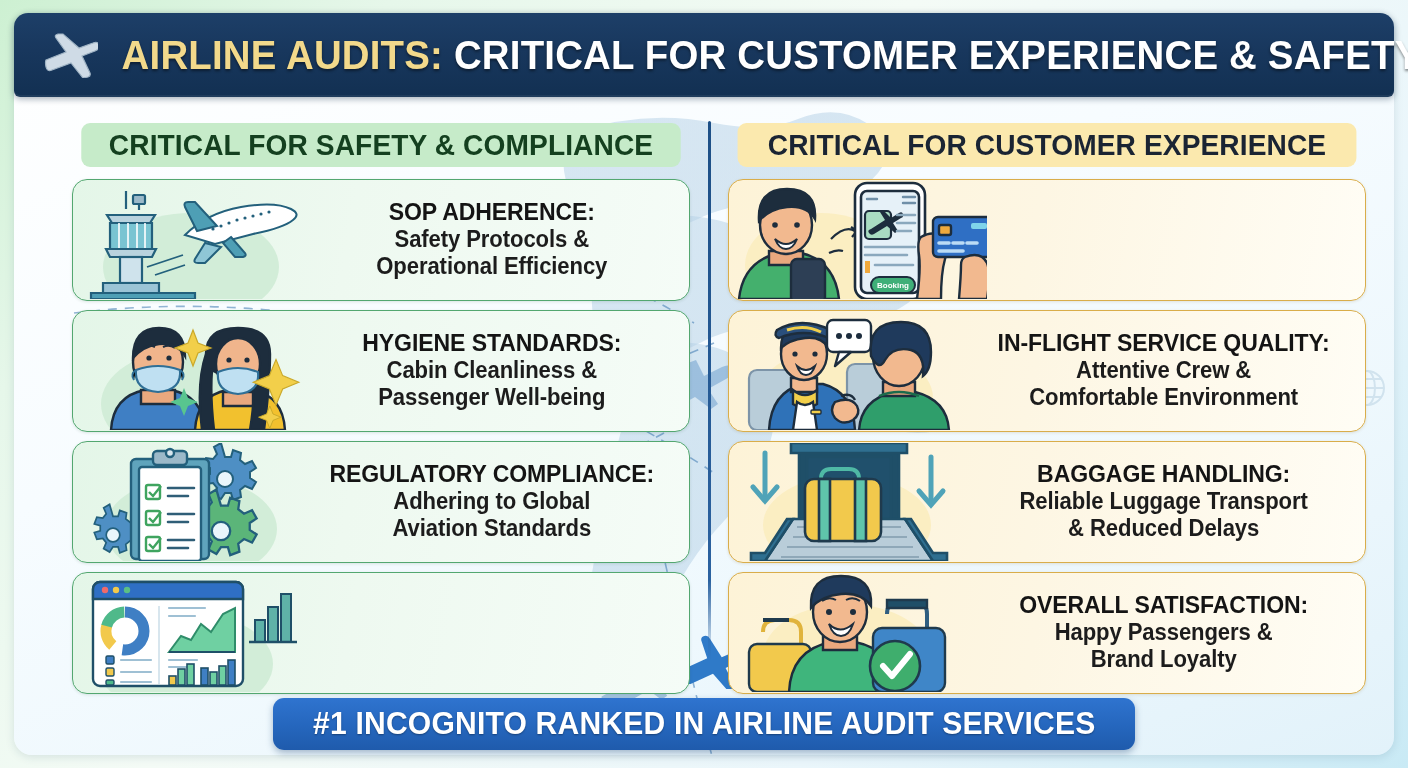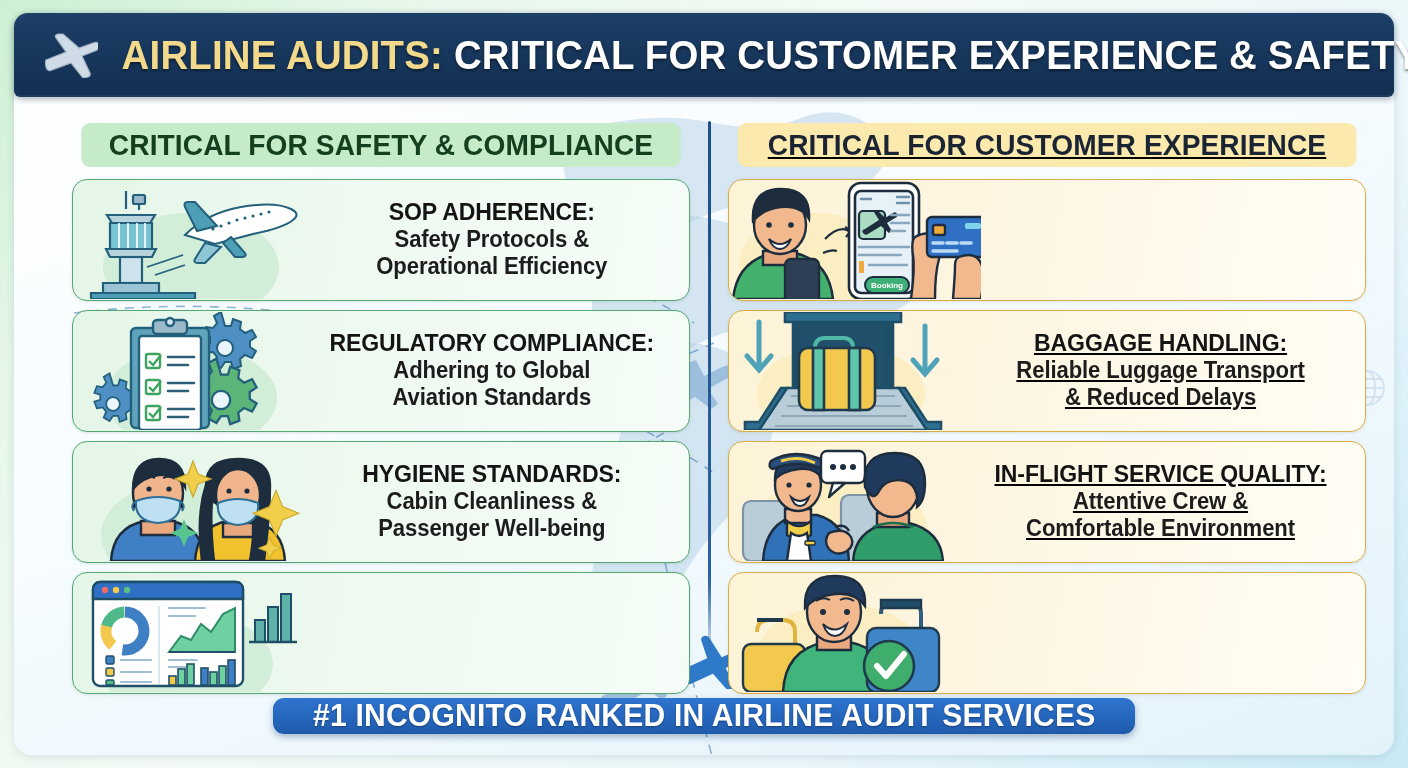--- a/index.html
+++ b/index.html
@@ -54,21 +54,21 @@
   .header-title .accent { color: #f2d98b; }
 
   
   .columns {
     position: absolute; left: 14px; top: 100px;
     width: 1380px; height: 590px;
     display: flex;
   }
   .col { position: relative; }
   .col-left  { width: 680px; padding: 10px 18px 0 44px; }
-  .col-right { width: 700px; padding: 10px 42px 0 20px; text-decoration: underline; }
+  .col-right { width: 700px; padding: 10px 42px 0 20px; }
 
   .col-head {
     height: 44px; border-radius: 9px;
     display: flex; align-items: center; justify-content: center;
     font-size: 29px; font-weight: 700; letter-spacing: .1px;
     white-space: nowrap;
     transform: scaleX(.97);
   }
   .col-head-left  { background: #c6ebc9; color: #14401f; }
   .col-head-right { background: #fbe9ae; color: #1a2433; }
@@ -108,27 +108,27 @@
     line-height: 1.12; letter-spacing: -.1px;
     white-space: nowrap;
     transform: scaleX(.96); transform-origin: left center;
   }
   .card-sub {
     font-size: 23px; font-weight: 700; color: #1c1c1c;
     line-height: 1.2; letter-spacing: -.1px;
     white-space: nowrap;
     transform: scaleX(.96); transform-origin: left center;
   }
-  .card-right .card-art { width: 252px; }
+  .card-right .card-art { width: 252px; margin-left: 6px; }
 
   
   .footer {
     position: absolute; left: 50%; transform: translateX(-50%);
     top: 698px;
-    width: 862px; height: 36px;
+    width: 862px; height: 52px;
     background: linear-gradient(180deg,#2f74cf 0%,#2566bd 55%,#1f5bac 100%);
     border-radius: 11px;
     display: flex; align-items: center; justify-content: center;
     box-shadow: 0 3px 7px rgba(20,60,110,.35);
   }
   .footer-text {
     color: #ffffff; font-size: 31px; font-weight: 700;
     letter-spacing: .2px; white-space: nowrap;
     text-shadow: 0 1px 2px rgba(0,0,0,.35);
     transform: scaleX(.97);
@@ -241,20 +241,70 @@
           <div class="card-text">
             <div class="card-title">SOP ADHERENCE:</div>
             <div class="card-sub">Safety Protocols &amp;</div>
             <div class="card-sub">Operational Efficiency</div>
           </div>
         </div>
 
         <div class="card card-left">
           <div class="card-art">
             <svg viewBox="0 0 246 118">
+              <ellipse cx="112" cy="92" rx="84" ry="54" fill="#d2edd8"></ellipse>
+
+              <g stroke="#1d2d3d" stroke-width="2.4">
+                <path d="M38 118 q2 -34 34 -40 l26 0 q32 6 34 40z" fill="#3f7fc4"></path>
+                <path d="M68 78 h34 v14 h-34z" fill="#e9a87e"></path>
+                <ellipse cx="85" cy="50" rx="25" ry="29" fill="#f0b58c"></ellipse>
+                <path d="M60 46 q0 -30 26 -30 q26 0 26 28 q-8 -14 -26 -12 q-16 2 -26 14z" fill="#1d2d3d"></path>
+              </g>
+              <g stroke="#2f6f96" stroke-width="2">
+                  <path d="M63 58 q-6 4 -2 10M107 58 q6 4 2 10"></path>
+                </g>
+              <path d="M63 58 q22 -8 44 0 q2 20 -22 22 q-24 -2 -22 -22z" fill="#bfe0f2" stroke="#2f6f96" stroke-width="2.2"></path>
+              <g fill="#1d2d3d">
+                  <circle cx="76" cy="46" r="2.6"></circle>
+                  <circle cx="96" cy="46" r="2.6"></circle>
+                </g>
+              <g stroke="#1d2d3d" stroke-width="2" fill="none">
+                  <path d="M70 36 q6 -4 12 -1M90 35 q6 -3 12 1"></path>
+                </g>
+
+              <g stroke="#1d2d3d" stroke-width="2.4">
+                <path d="M122 118 q2 -34 32 -40 l26 0 q30 6 32 40z" fill="#f2c12e"></path>
+                <path d="M150 80 h30 v14 h-30z" fill="#e9a87e"></path>
+                <path d="M133 42 q0 -26 32 -26 q32 0 32 26 q0 30 -6 76 l-14 0 q6 -36 2 -56 q-22 8 -40 -4 q-2 26 2 60 l-12 0 q-6 -46 4 -76z" fill="#1d2d3d"></path>
+                <ellipse cx="165" cy="52" rx="22" ry="26" fill="#f0b58c"></ellipse>
+              </g>
+              <path d="M145 60 q20 -8 40 0 q2 20 -20 22 q-22 -2 -20 -22z" fill="#bfe0f2" stroke="#2f6f96" stroke-width="2.2"></path>
+              <g fill="#1d2d3d">
+                  <circle cx="156" cy="48" r="2.6"></circle>
+                  <circle cx="174" cy="48" r="2.6"></circle>
+                </g>
+
+              <g fill="#f2cf4a" stroke="#caa92a" stroke-width="1.2">
+                <path d="M118 22 l5 13 l13 5 l-13 5 l-5 13 l-5 -13 l-13 -5 l13 -5z" transform="translate(2,-4)"></path>
+                <path d="M210 48 l7 17 l17 7 l-17 7 l-7 17 l-7 -17 l-17 -7 l17 -7z" transform="translate(-6,0) scale(.95) translate(10,2)"></path>
+                <path d="M206 96 l4 10 l10 4 l-10 4 l-4 10 l-4 -10 l-10 -4 l10 -4z" transform="translate(-8,-2) scale(.8) translate(50,24)"></path>
+              </g>
+              <path d="M112 78 l4 10 l10 4 l-10 4 l-4 10 l-4 -10 l-10 -4 l10 -4z" fill="#58c58f" transform="translate(-1,-2)"></path>
+            </svg>
+          </div>
+          <div class="card-text">
+            <div class="card-title">HYGIENE STANDARDS:</div>
+            <div class="card-sub">Cabin Cleanliness &amp;</div>
+            <div class="card-sub">Passenger Well-being</div>
+          </div>
+        </div>
+
+        <div class="card card-left">
+          <div class="card-art">
+            <svg viewBox="0 0 246 118">
               <ellipse cx="118" cy="86" rx="86" ry="52" fill="#d2edd8"></ellipse>
 
               <g stroke="#23607c" stroke-width="2">
                 <g fill="#4e8fc4" transform="translate(152,36)">
                   <path d="M0 -22 l6 0 l2 -7 l8 3 l-1 7 l5 4 l7 -3 l4 7 l-6 4 l0 6 l6 4 l-4 7 l-7 -3 l-5 4 l1 7 l-8 3 l-2 -7 l-6 0 l-4 6 l-7 -4 l3 -7 l-4 -5 l-7 1 l-3 -8 l7 -2 l0 -6 l-7 -2 l3 -8 l7 1 l4 -5 l-3 -7 l7 -4z"></path>
                   <circle cx="0" cy="0" r="8" fill="#eaf6fb"></circle>
                 </g>
                 <g fill="#5bb579" transform="translate(148,88) scale(1.15)">
                   <path d="M0 -22 l6 0 l2 -7 l8 3 l-1 7 l5 4 l7 -3 l4 7 l-6 4 l0 6 l6 4 l-4 7 l-7 -3 l-5 4 l1 7 l-8 3 l-2 -7 l-6 0 l-4 6 l-7 -4 l3 -7 l-4 -5 l-7 1 l-3 -8 l7 -2 l0 -6 l-7 -2 l3 -8 l7 1 l4 -5 l-3 -7 l7 -4z"></path>
                   <circle cx="0" cy="0" r="8" fill="#eaf6fb"></circle>
@@ -291,70 +341,20 @@
           <div class="card-text">
             <div class="card-title">REGULATORY COMPLIANCE:</div>
             <div class="card-sub">Adhering to Global</div>
             <div class="card-sub">Aviation Standards</div>
           </div>
         </div>
 
         <div class="card card-left">
           <div class="card-art">
             <svg viewBox="0 0 246 118">
-              <ellipse cx="112" cy="92" rx="84" ry="54" fill="#d2edd8"></ellipse>
-
-              <g stroke="#1d2d3d" stroke-width="2.4">
-                <path d="M38 118 q2 -34 34 -40 l26 0 q32 6 34 40z" fill="#3f7fc4"></path>
-                <path d="M68 78 h34 v14 h-34z" fill="#e9a87e"></path>
-                <ellipse cx="85" cy="50" rx="25" ry="29" fill="#f0b58c"></ellipse>
-                <path d="M60 46 q0 -30 26 -30 q26 0 26 28 q-8 -14 -26 -12 q-16 2 -26 14z" fill="#1d2d3d"></path>
-              </g>
-              <g stroke="#2f6f96" stroke-width="2">
-                  <path d="M63 58 q-6 4 -2 10M107 58 q6 4 2 10"></path>
-                </g>
-              <path d="M63 58 q22 -8 44 0 q2 20 -22 22 q-24 -2 -22 -22z" fill="#bfe0f2" stroke="#2f6f96" stroke-width="2.2"></path>
-              <g fill="#1d2d3d">
-                  <circle cx="76" cy="46" r="2.6"></circle>
-                  <circle cx="96" cy="46" r="2.6"></circle>
-                </g>
-              <g stroke="#1d2d3d" stroke-width="2" fill="none">
-                  <path d="M70 36 q6 -4 12 -1M90 35 q6 -3 12 1"></path>
-                </g>
-
-              <g stroke="#1d2d3d" stroke-width="2.4">
-                <path d="M122 118 q2 -34 32 -40 l26 0 q30 6 32 40z" fill="#f2c12e"></path>
-                <path d="M150 80 h30 v14 h-30z" fill="#e9a87e"></path>
-                <path d="M133 42 q0 -26 32 -26 q32 0 32 26 q0 30 -6 76 l-14 0 q6 -36 2 -56 q-22 8 -40 -4 q-2 26 2 60 l-12 0 q-6 -46 4 -76z" fill="#1d2d3d"></path>
-                <ellipse cx="165" cy="52" rx="22" ry="26" fill="#f0b58c"></ellipse>
-              </g>
-              <path d="M145 60 q20 -8 40 0 q2 20 -20 22 q-22 -2 -20 -22z" fill="#bfe0f2" stroke="#2f6f96" stroke-width="2.2"></path>
-              <g fill="#1d2d3d">
-                  <circle cx="156" cy="48" r="2.6"></circle>
-                  <circle cx="174" cy="48" r="2.6"></circle>
-                </g>
-
-              <g fill="#f2cf4a" stroke="#caa92a" stroke-width="1.2">
-                <path d="M118 22 l5 13 l13 5 l-13 5 l-5 13 l-5 -13 l-13 -5 l13 -5z" transform="translate(2,-4)"></path>
-                <path d="M210 48 l7 17 l17 7 l-17 7 l-7 17 l-7 -17 l-17 -7 l17 -7z" transform="translate(-6,0) scale(.95) translate(10,2)"></path>
-                <path d="M206 96 l4 10 l10 4 l-10 4 l-4 10 l-4 -10 l-10 -4 l10 -4z" transform="translate(-8,-2) scale(.8) translate(50,24)"></path>
-              </g>
-              <path d="M112 78 l4 10 l10 4 l-10 4 l-4 10 l-4 -10 l-10 -4 l10 -4z" fill="#58c58f" transform="translate(-1,-2)"></path>
-            </svg>
-          </div>
-          <div class="card-text">
-            <div class="card-title">HYGIENE STANDARDS:</div>
-            <div class="card-sub">Cabin Cleanliness &amp;</div>
-            <div class="card-sub">Passenger Well-being</div>
-          </div>
-        </div>
-
-        <div class="card card-left">
-          <div class="card-art">
-            <svg viewBox="0 0 246 118">
               <ellipse cx="112" cy="90" rx="88" ry="52" fill="#d2edd8"></ellipse>
 
               <g stroke="#1f4f68" stroke-width="2.4">
                 <rect x="20" y="8" width="150" height="104" rx="7" fill="#ffffff"></rect>
                 <path d="M20 15 a7 7 0 0 1 7 -7 h136 a7 7 0 0 1 7 7 v10 h-150z" fill="#2f6fc4"></path>
               </g>
               <g>
                   <circle cx="32" cy="16" r="3.2" fill="#ef6a6a"></circle>
                   <circle cx="43" cy="16" r="3.2" fill="#f2c94c"></circle>
                   <circle cx="54" cy="16" r="3.2" fill="#5bbf85"></circle>
@@ -480,62 +480,20 @@
               <g stroke="#1d2d3d" stroke-width="2.4" fill="#f2b98f">
                 <path d="M230 76 q16 -6 22 6 q4 10 0 36 l-28 0 q2 -24 2 -34 q0 -6 4 -8z"></path>
               </g>
             </svg>
           </div>
         </div>
 
         <div class="card card-right">
           <div class="card-art">
             <svg viewBox="0 0 252 118">
-              <ellipse cx="112" cy="82" rx="84" ry="50" fill="#fbeec2"></ellipse>
-
-              <g stroke="#4fa3b8" stroke-width="5" fill="none" stroke-linecap="round">
-                <path d="M30 10 v44"></path>
-                  <path d="M18 44 l12 14 l12 -14"></path>
-                <path d="M196 14 v44"></path>
-                  <path d="M184 48 l12 14 l12 -14"></path>
-              </g>
-
-              <g stroke="#1f4f68" stroke-width="2.6">
-                <path d="M64 6 h100 v70 h-100z" fill="#1f4f68"></path>
-                <path d="M72 14 h84 v62 h-84z" fill="#20506c"></path>
-                <path d="M56 0 h116 v10 h-116z" fill="#2f6f90"></path>
-              </g>
-
-              <g stroke="#1f4f68" stroke-width="2.6">
-                <path d="M58 76 l112 0 l28 42 l-168 0z" fill="#b9cdd9"></path>
-                <g stroke="#8fa8b8" stroke-width="2.2">
-                  <path d="M62 84 h104M58 94 h114M52 104 h126M46 114 h138"></path>
-                </g>
-                <path d="M58 76 l-28 42 l-14 0 l0 -8 l14 0 l22 -34z" fill="#2f6f90"></path>
-                <path d="M170 76 l28 42 l14 0 l0 -8 l-14 0 l-22 -34z" fill="#2f6f90"></path>
-              </g>
-
-              <g stroke="#1f3a4d" stroke-width="2.6">
-                <path d="M86 36 q0 -10 10 -10 l18 0 q10 0 10 10" fill="none" stroke="#4fb9a5" stroke-width="4"></path>
-                <rect x="70" y="36" width="76" height="62" rx="9" fill="#f2c94c"></rect>
-                <rect x="84" y="36" width="11" height="62" fill="#5fc5ab"></rect>
-                <rect x="120" y="36" width="11" height="62" fill="#5fc5ab"></rect>
-              </g>
-            </svg>
-          </div>
-          <div class="card-text">
-            <div class="card-title">BAGGAGE HANDLING:</div>
-            <div class="card-sub">Reliable Luggage Transport</div>
-            <div class="card-sub">&amp; Reduced Delays</div>
-          </div>
-        </div>
-
-        <div class="card card-right">
-          <div class="card-art">
-            <svg viewBox="0 0 252 118">
               <ellipse cx="110" cy="86" rx="88" ry="52" fill="#fbeec2"></ellipse>
 
               <g stroke="#7d94a8" stroke-width="2.2">
                 <rect x="14" y="58" width="44" height="60" rx="8" fill="#b9cdd9"></rect>
                 <rect x="112" y="52" width="60" height="66" rx="8" fill="#b9cdd9"></rect>
               </g>
 
               <g stroke="#1d2d3d" stroke-width="2.4">
                 <path d="M34 118 q2 -38 34 -46 l20 0 q30 8 32 46z" fill="#2f72b8"></path>
                 <path d="M56 66 h26 v14 h-26z" fill="#f2b98f"></path>
@@ -580,20 +538,62 @@
           <div class="card-text">
             <div class="card-title">IN-FLIGHT SERVICE QUALITY:</div>
             <div class="card-sub">Attentive Crew &amp;</div>
             <div class="card-sub">Comfortable Environment</div>
           </div>
         </div>
 
         <div class="card card-right">
           <div class="card-art">
             <svg viewBox="0 0 252 118">
+              <ellipse cx="112" cy="82" rx="84" ry="50" fill="#fbeec2"></ellipse>
+
+              <g stroke="#4fa3b8" stroke-width="5" fill="none" stroke-linecap="round">
+                <path d="M30 10 v44"></path>
+                  <path d="M18 44 l12 14 l12 -14"></path>
+                <path d="M196 14 v44"></path>
+                  <path d="M184 48 l12 14 l12 -14"></path>
+              </g>
+
+              <g stroke="#1f4f68" stroke-width="2.6">
+                <path d="M64 6 h100 v70 h-100z" fill="#1f4f68"></path>
+                <path d="M72 14 h84 v62 h-84z" fill="#20506c"></path>
+                <path d="M56 0 h116 v10 h-116z" fill="#2f6f90"></path>
+              </g>
+
+              <g stroke="#1f4f68" stroke-width="2.6">
+                <path d="M58 76 l112 0 l28 42 l-168 0z" fill="#b9cdd9"></path>
+                <g stroke="#8fa8b8" stroke-width="2.2">
+                  <path d="M62 84 h104M58 94 h114M52 104 h126M46 114 h138"></path>
+                </g>
+                <path d="M58 76 l-28 42 l-14 0 l0 -8 l14 0 l22 -34z" fill="#2f6f90"></path>
+                <path d="M170 76 l28 42 l14 0 l0 -8 l-14 0 l-22 -34z" fill="#2f6f90"></path>
+              </g>
+
+              <g stroke="#1f3a4d" stroke-width="2.6">
+                <path d="M86 36 q0 -10 10 -10 l18 0 q10 0 10 10" fill="none" stroke="#4fb9a5" stroke-width="4"></path>
+                <rect x="70" y="36" width="76" height="62" rx="9" fill="#f2c94c"></rect>
+                <rect x="84" y="36" width="11" height="62" fill="#5fc5ab"></rect>
+                <rect x="120" y="36" width="11" height="62" fill="#5fc5ab"></rect>
+              </g>
+            </svg>
+          </div>
+          <div class="card-text">
+            <div class="card-title">BAGGAGE HANDLING:</div>
+            <div class="card-sub">Reliable Luggage Transport</div>
+            <div class="card-sub">&amp; Reduced Delays</div>
+          </div>
+        </div>
+
+        <div class="card card-right">
+          <div class="card-art">
+            <svg viewBox="0 0 252 118">
               <ellipse cx="112" cy="82" rx="84" ry="52" fill="#fbeec2"></ellipse>
 
               <g stroke="#1f3a4d" stroke-width="2.4">
                 <path d="M28 58 q0 -12 12 -12 l14 0 q12 0 12 12 l0 12" fill="none" stroke-width="4" stroke="#e0b33c"></path>
                 <rect x="14" y="70" width="62" height="48" rx="8" fill="#f2c94c"></rect>
                 <path d="M28 46 h26" stroke-width="4"></path>
               </g>
 
               <g stroke="#1d2d3d" stroke-width="2.4">
                 <path d="M54 118 q2 -42 42 -50 l24 0 q40 8 42 50z" fill="#3fb57c"></path>
@@ -614,20 +614,25 @@
                 <path d="M152 40 q0 -12 12 -12 l16 0 q12 0 12 12 l0 14" fill="none" stroke-width="4" stroke="#2f5e80"></path>
                 <path d="M152 26 h40 v8 h-40z" fill="#1f4f68"></path>
                 <rect x="138" y="54" width="72" height="64" rx="9" fill="#3f86c8"></rect>
               </g>
 
               <g>
                 <circle cx="160" cy="92" r="25" fill="#3fae6d" stroke="#1f3a4d" stroke-width="2.6"></circle>
                 <path d="M148 92 l9 10 l18 -22" fill="none" stroke="#ffffff" stroke-width="6" stroke-linecap="round" stroke-linejoin="round"></path>
               </g>
             </svg>
+          </div>
+          <div class="card-text">
+            <div class="card-title">OVERALL SATISFACTION:</div>
+            <div class="card-sub">Happy Passengers &amp;</div>
+            <div class="card-sub">Brand Loyalty</div>
           </div>
         </div>
 
       </div>
     </div>
   </div>
 </div>
 
 <div class="header">
   <div class="header-plane">

